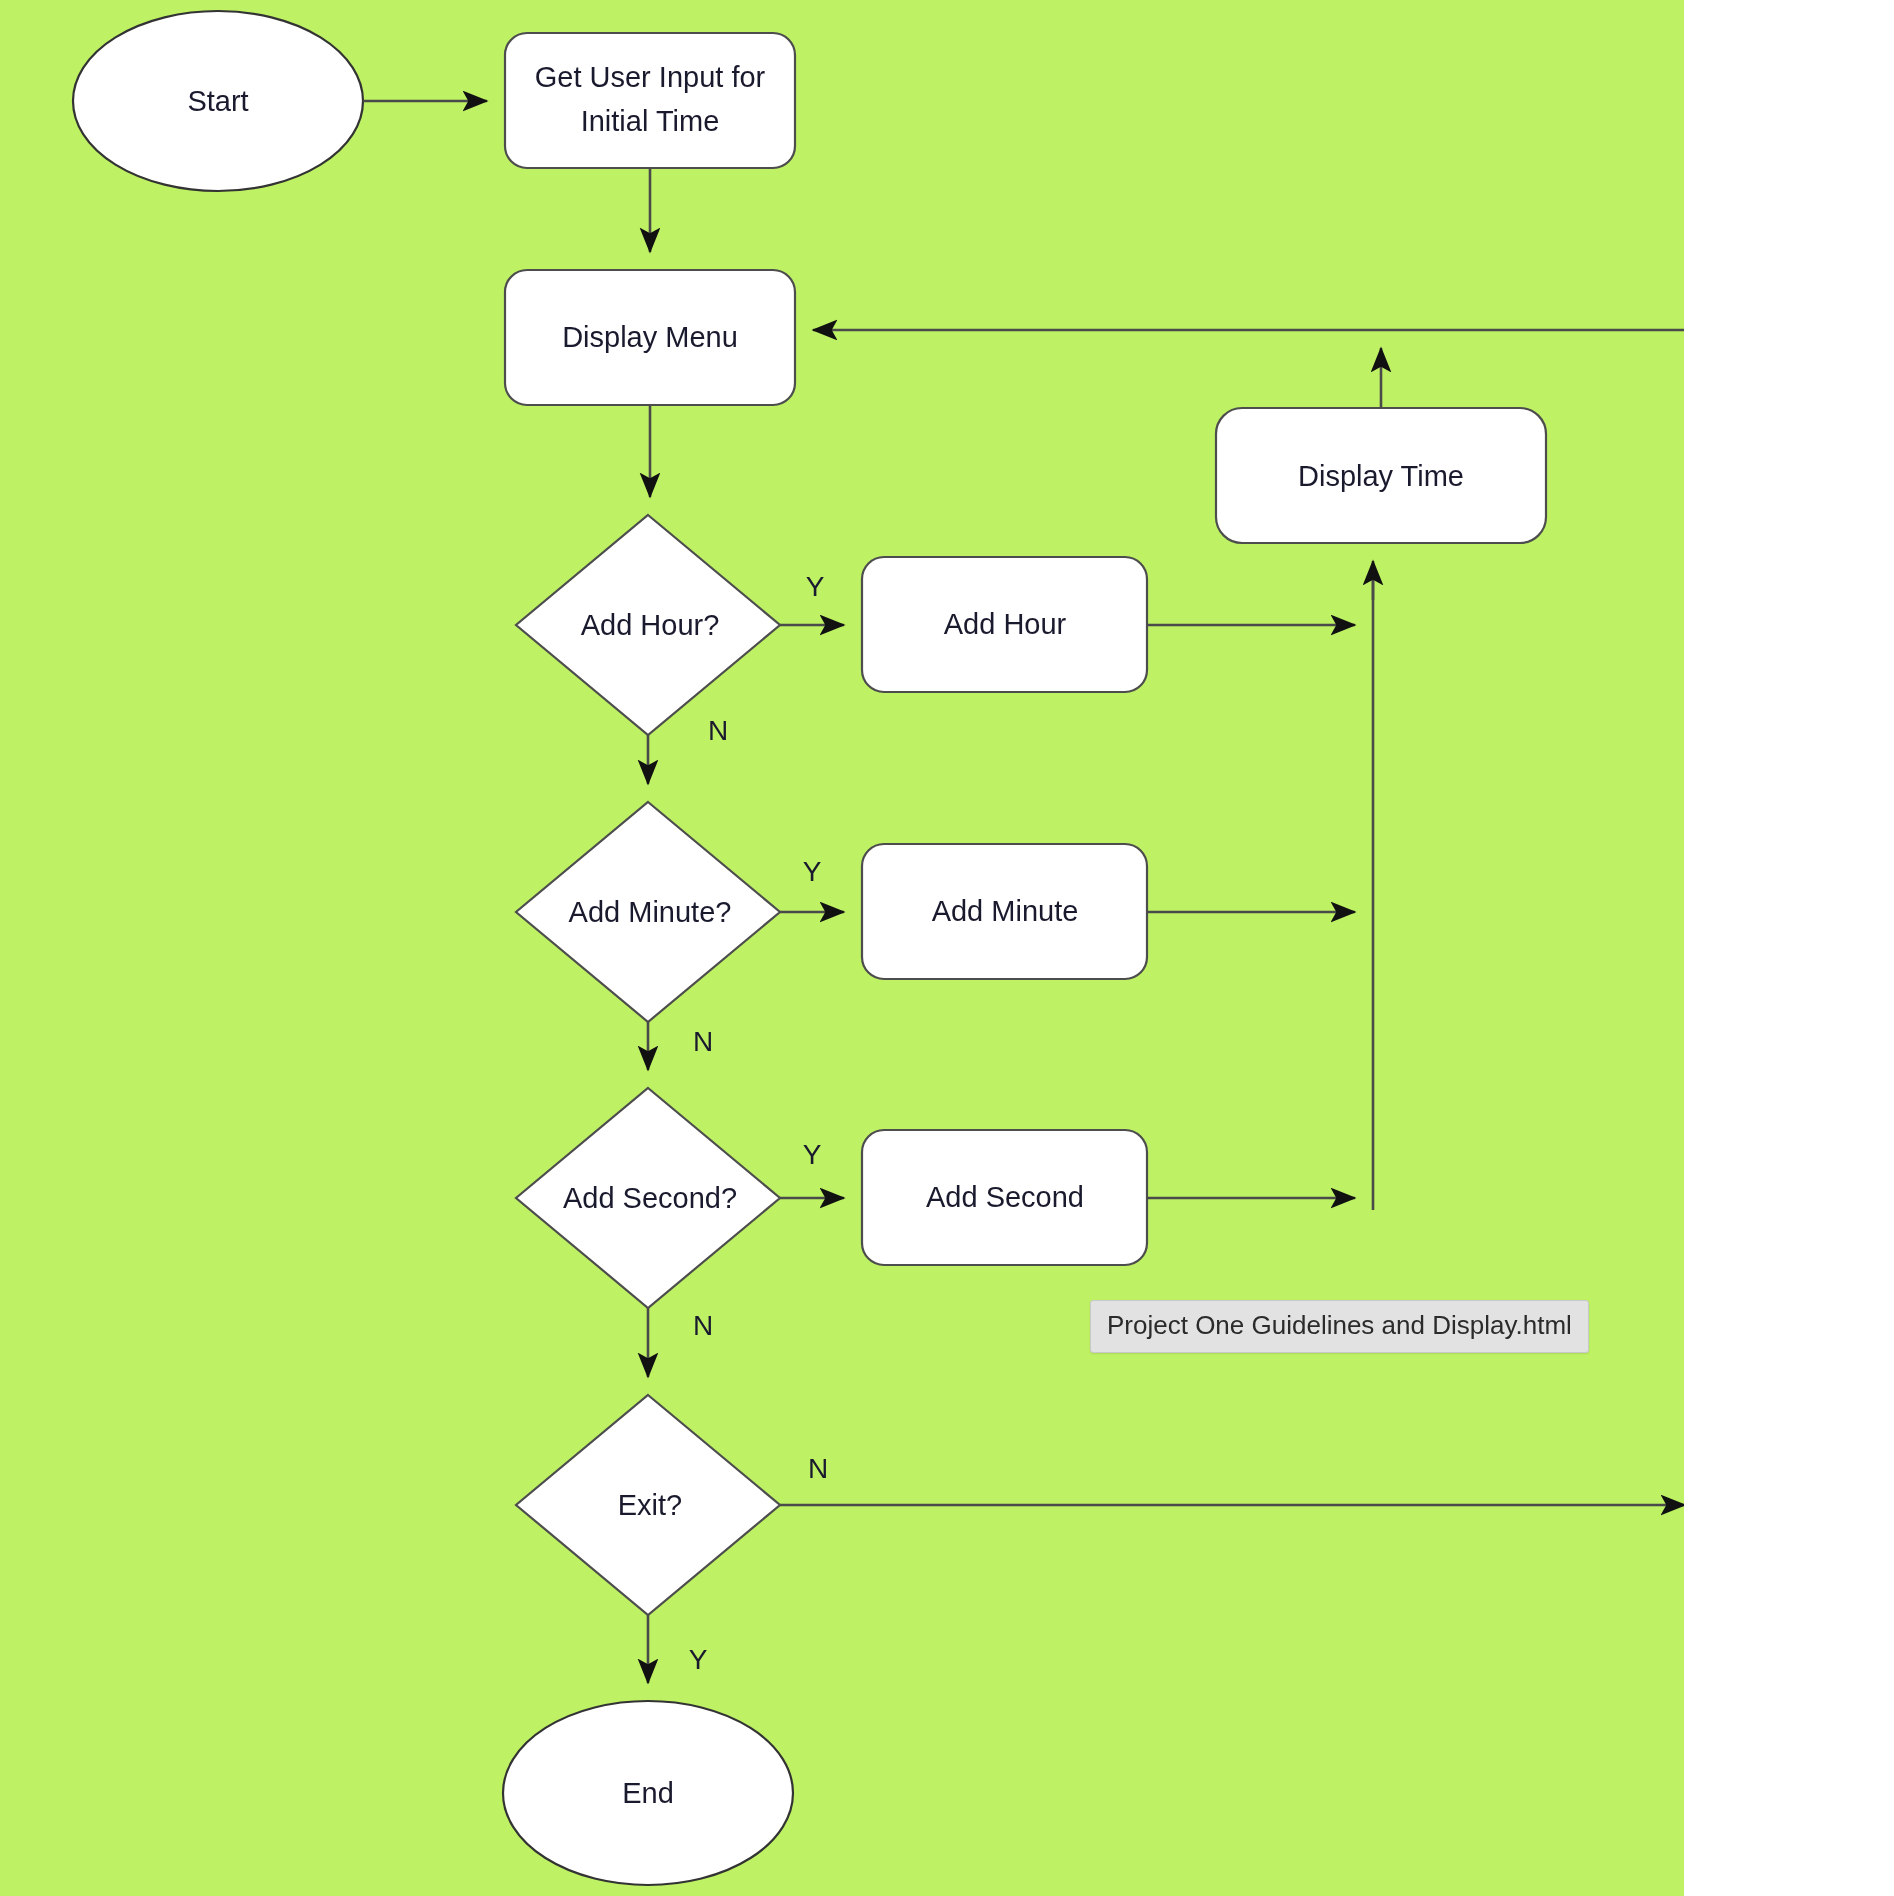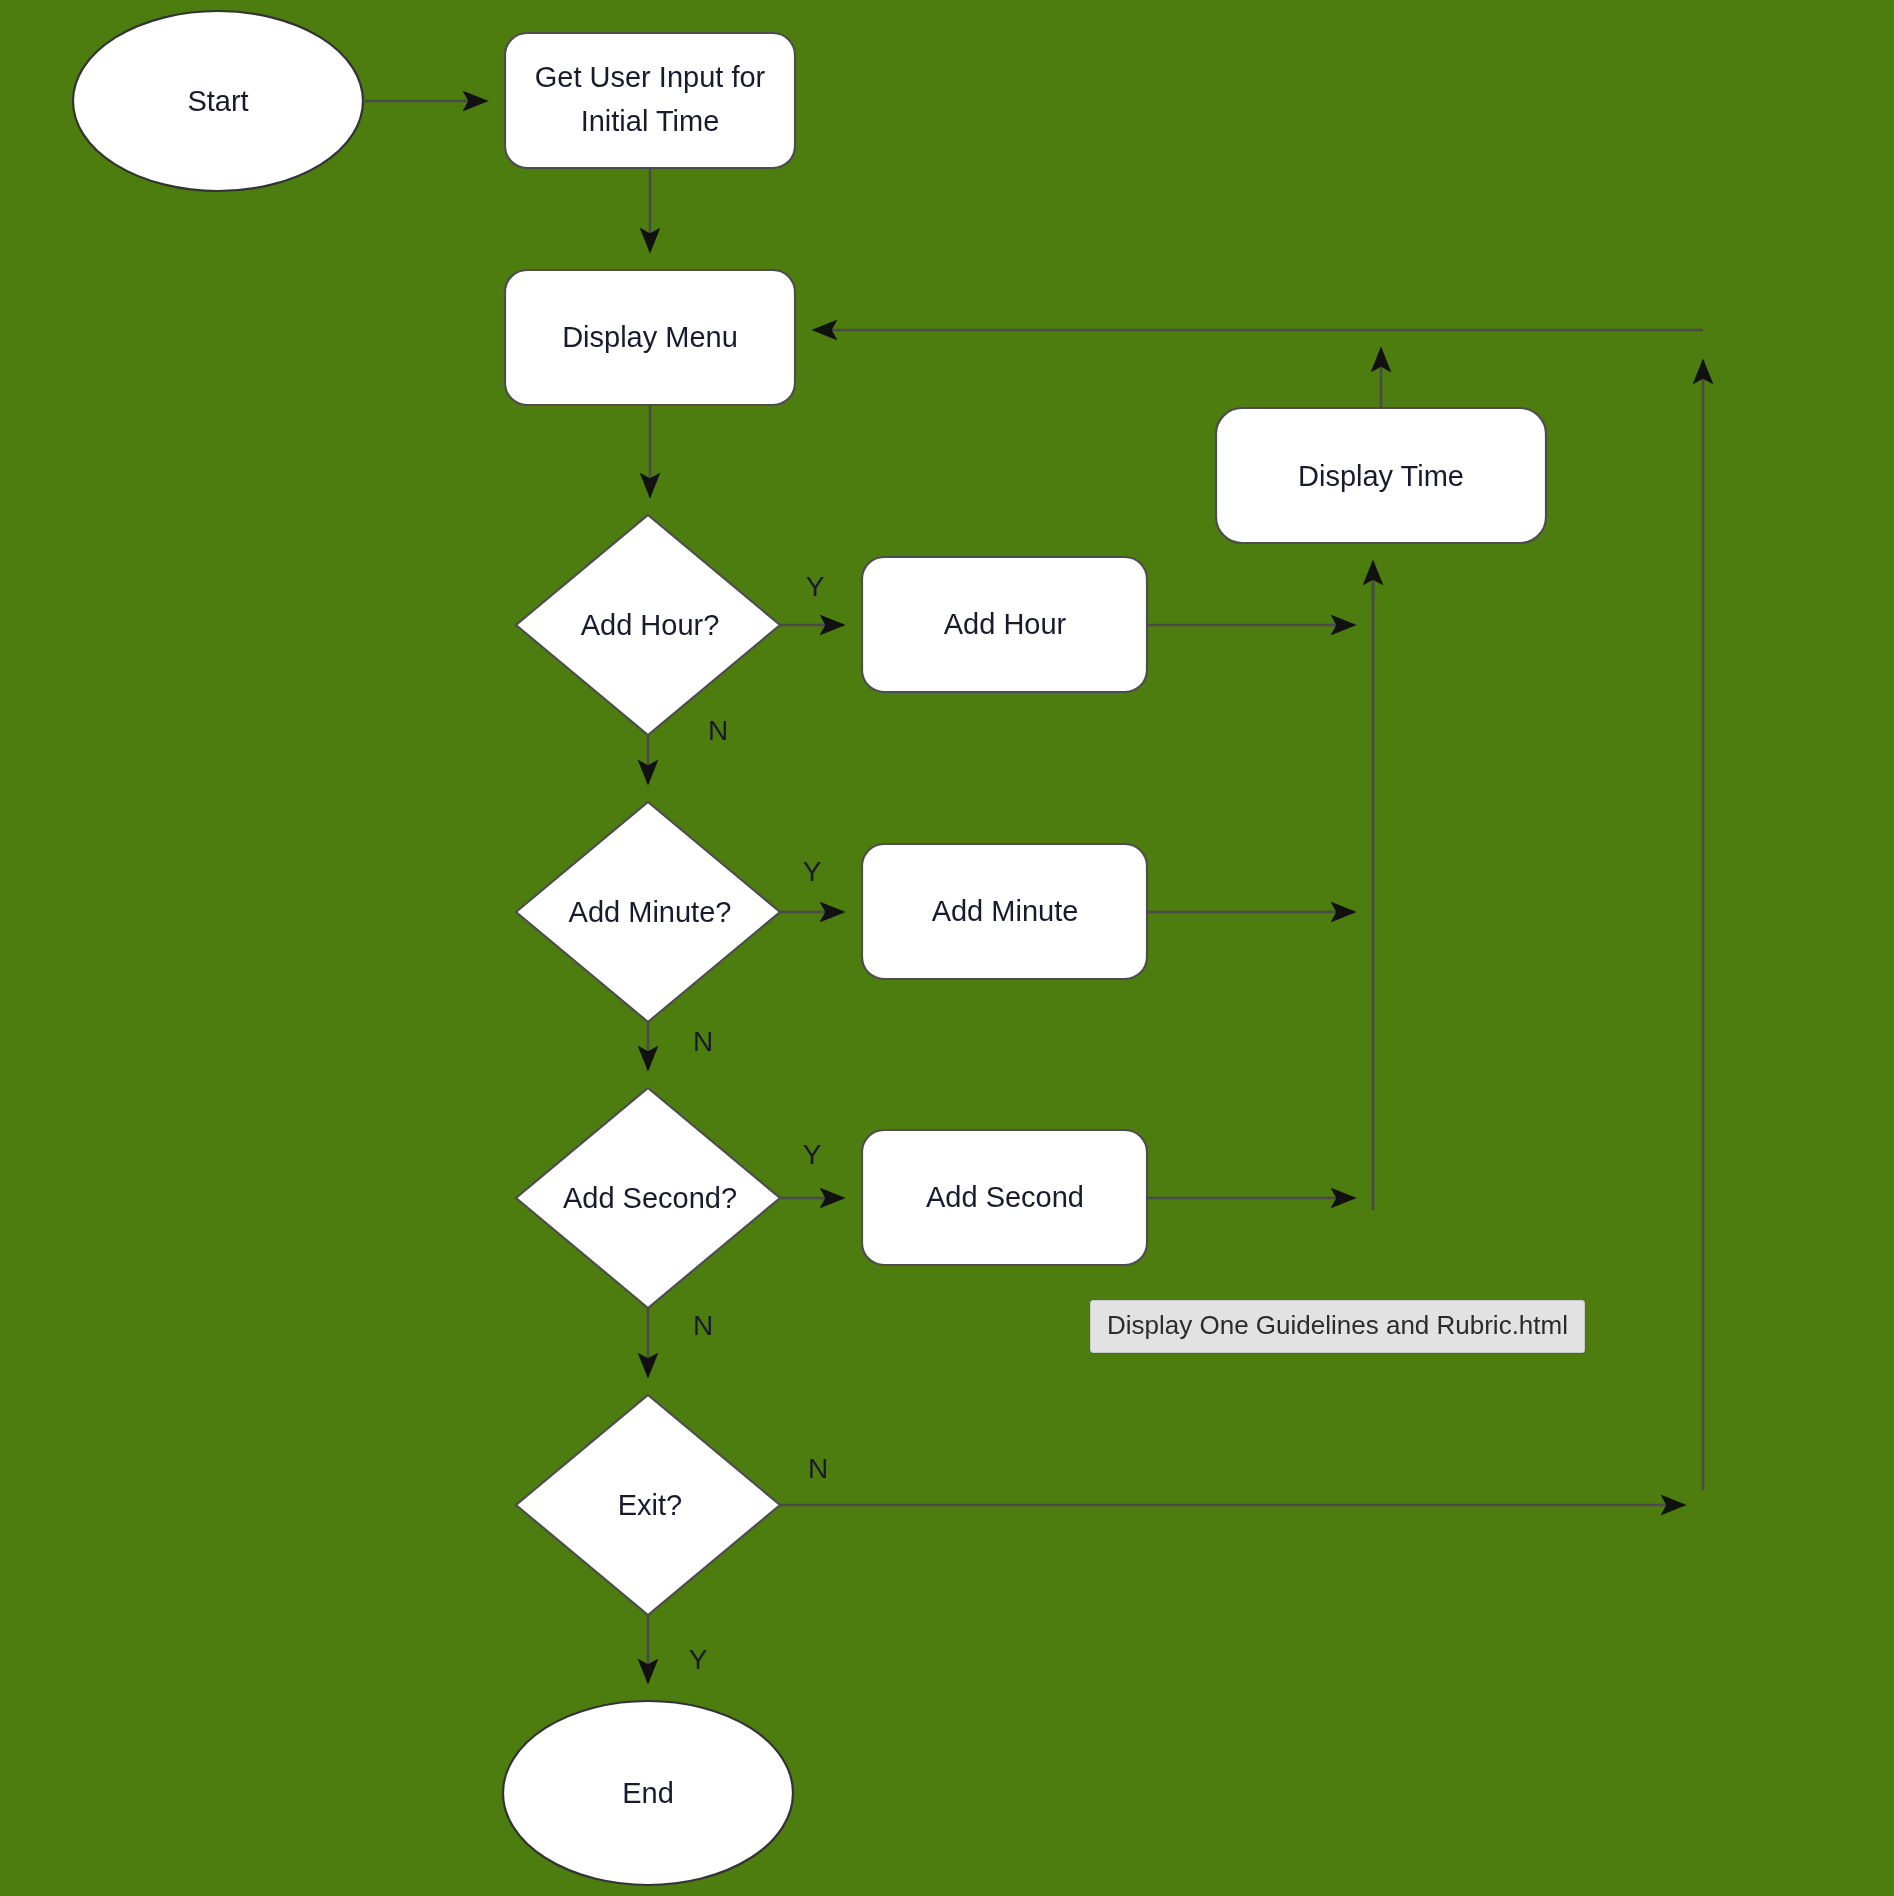--- a/index.html
+++ b/index.html
@@ -2,23 +2,23 @@
 <html><head>
 <meta charset="utf-8">
 <style>
   html, body {
     margin: 0;
     padding: 0;
     background: #ffffff;
   }
   #canvas-wrap {
     position: relative;
-    width: 1894px;
+    width: 1684px;
     height: 1896px;
-    background: #4d7c0f;
+    background: #bef264;
     font-family: "Liberation Sans", "DejaVu Sans", sans-serif;
     overflow: hidden;
   }
   svg#flow {
     position: absolute;
     top: 0;
     left: 0;
     width: 1894px;
     height: 1896px;
   }
@@ -178,15 +178,15 @@
     <text class="edge-label" x="815" y="589">Y</text>
     <text class="edge-label" x="718" y="733">N</text>
     <text class="edge-label" x="812" y="874">Y</text>
     <text class="edge-label" x="703" y="1044">N</text>
     <text class="edge-label" x="812" y="1157">Y</text>
     <text class="edge-label" x="703" y="1328">N</text>
     <text class="edge-label" x="818" y="1471">N</text>
     <text class="edge-label" x="698" y="1662">Y</text>
   </svg>
 
-  <div class="tooltip-box" style="left:1090px; top:1300px;">Display One Guidelines and Rubric.html</div>
+  <div class="tooltip-box" style="left:1090px; top:1300px;">Project One Guidelines and Display.html</div>
 
 </div>
 
 </body></html>

